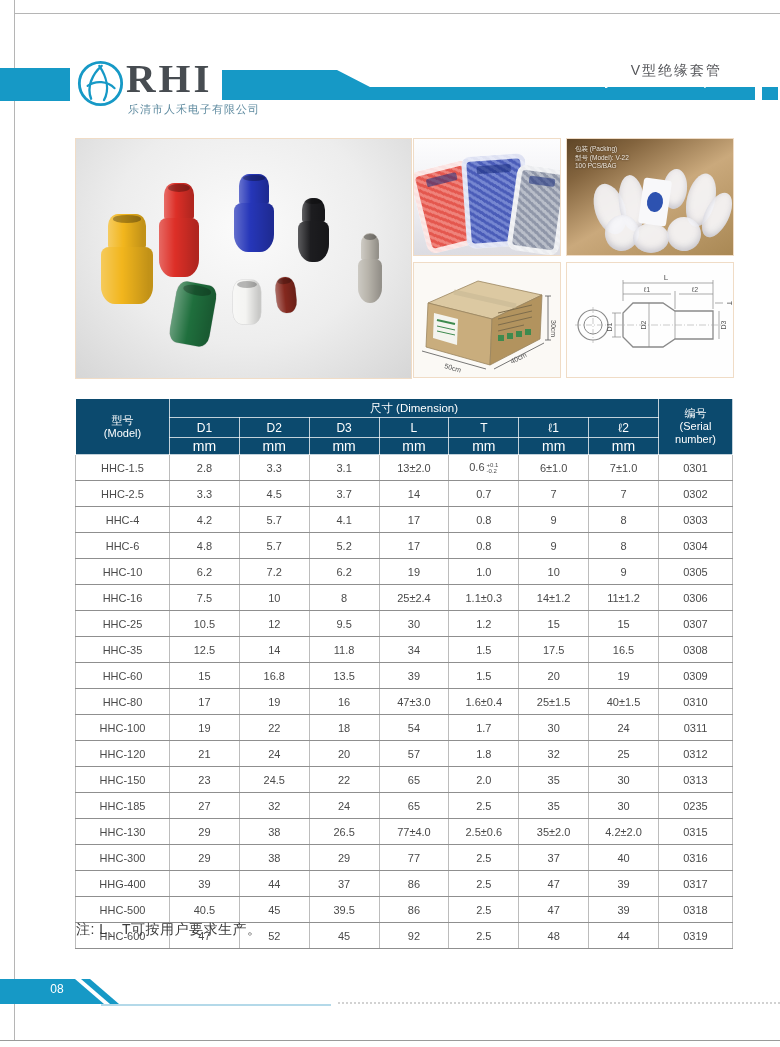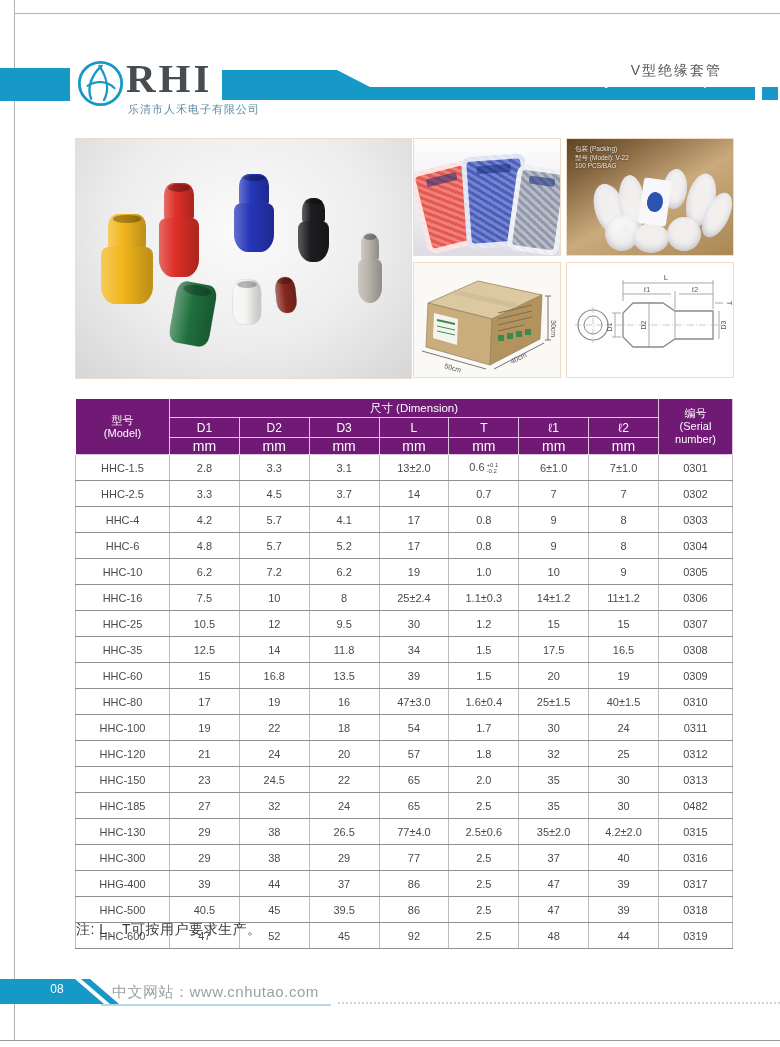--- a/index.html
+++ b/index.html
@@ -67,21 +67,21 @@
        box-shadow:inset 0 -3px 6px rgba(120,120,140,.35);}
   .pod-label{position:absolute;background:#f8f8fa;border-radius:3px;}
   .pod-label::after{content:"";position:absolute;left:22%;top:28%;width:56%;height:44%;
        border-radius:50%;background:#2d52b0;}
   .overlay-text{position:absolute;left:8px;top:6px;color:#f0e9df;font-size:6.5px;line-height:8.5px;
        text-shadow:0 0 2px rgba(40,25,10,.9);}
 
   
   .spec-table{position:absolute;left:75px;top:398px;width:658px;border-collapse:collapse;
       table-layout:fixed;font-size:11px;color:#4a4a4a;}
-  .spec-table thead th{background:#701a75;color:#fff;font-weight:normal;
+  .spec-table thead th{background:#0c4a6e;color:#fff;font-weight:normal;
       border:1px solid rgba(255,255,255,.75);padding:0;}
   .spec-table th.h-dim{height:18px;font-size:11.5px;}
   .spec-table th.h-col{height:19px;font-size:12px;}
   .spec-table th.h-unit{height:16px;font-size:14px;}
   .spec-table th.h-model div,.spec-table th.h-serial div{line-height:13px;font-size:11px;}
   .spec-table tbody td{border-left:1px solid #bcbcbc;border-right:1px solid #bcbcbc;
       border-top:1px solid #8f8f8f;border-bottom:1px solid #8f8f8f;
       height:23px;text-align:center;background:#fff;}
   .tolwrap{display:inline-flex;flex-direction:column;vertical-align:middle;
       font-size:6px;line-height:6px;margin-left:2px;text-align:left;}
@@ -431,21 +431,21 @@
         </tr>
         <tr>
           <td>HHC-185</td>
           <td>27</td>
           <td>32</td>
           <td>24</td>
           <td>65</td>
           <td>2.5</td>
           <td>35</td>
           <td>30</td>
-          <td>0482</td>
+          <td>0235</td>
         </tr>
         <tr>
           <td>HHC-130</td>
           <td>29</td>
           <td>38</td>
           <td>26.5</td>
           <td>77±4.0</td>
           <td>2.5±0.6</td>
           <td>35±2.0</td>
           <td>4.2±2.0</td>
@@ -498,16 +498,15 @@
       </tbody>
     </table>
 
   <div class="note">注: L、T可按用户要求生产。</div>
 
   <div class="foot-block">
     <div class="foot-main"></div>
     <div class="foot-stripe"></div>
   </div>
   <div class="page-num">08</div>
-  <div class="site">中文网站：www.cnhutao.com</div>
   <div class="underline"></div>
   <div class="dotline"></div>
 </div>
 
 </body></html>

